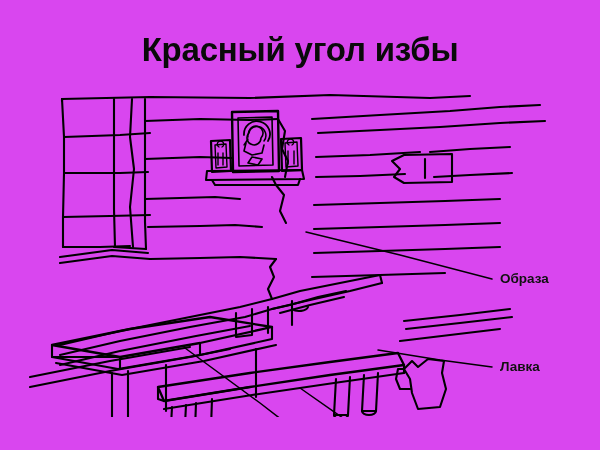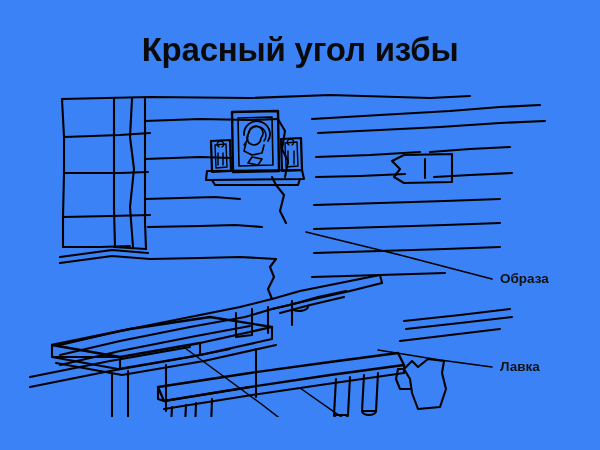--- a/index.html
+++ b/index.html
@@ -13,21 +13,21 @@
     height: 450px;
     overflow: hidden;
     font-family: "Liberation Sans", "DejaVu Sans", sans-serif;
     color: #000000;
     position: relative;
   }
   #page {
     position: relative;
     width: 600px;
     height: 450px;
-    background: #3b82f6;
+    background: #d946ef;
   }
   #title {
     position: absolute;
     left: 0;
     top: 30px;
     width: 600px;
     text-align: center;
     font-size: 33px;
     font-weight: bold;
     letter-spacing: -0.2px;

